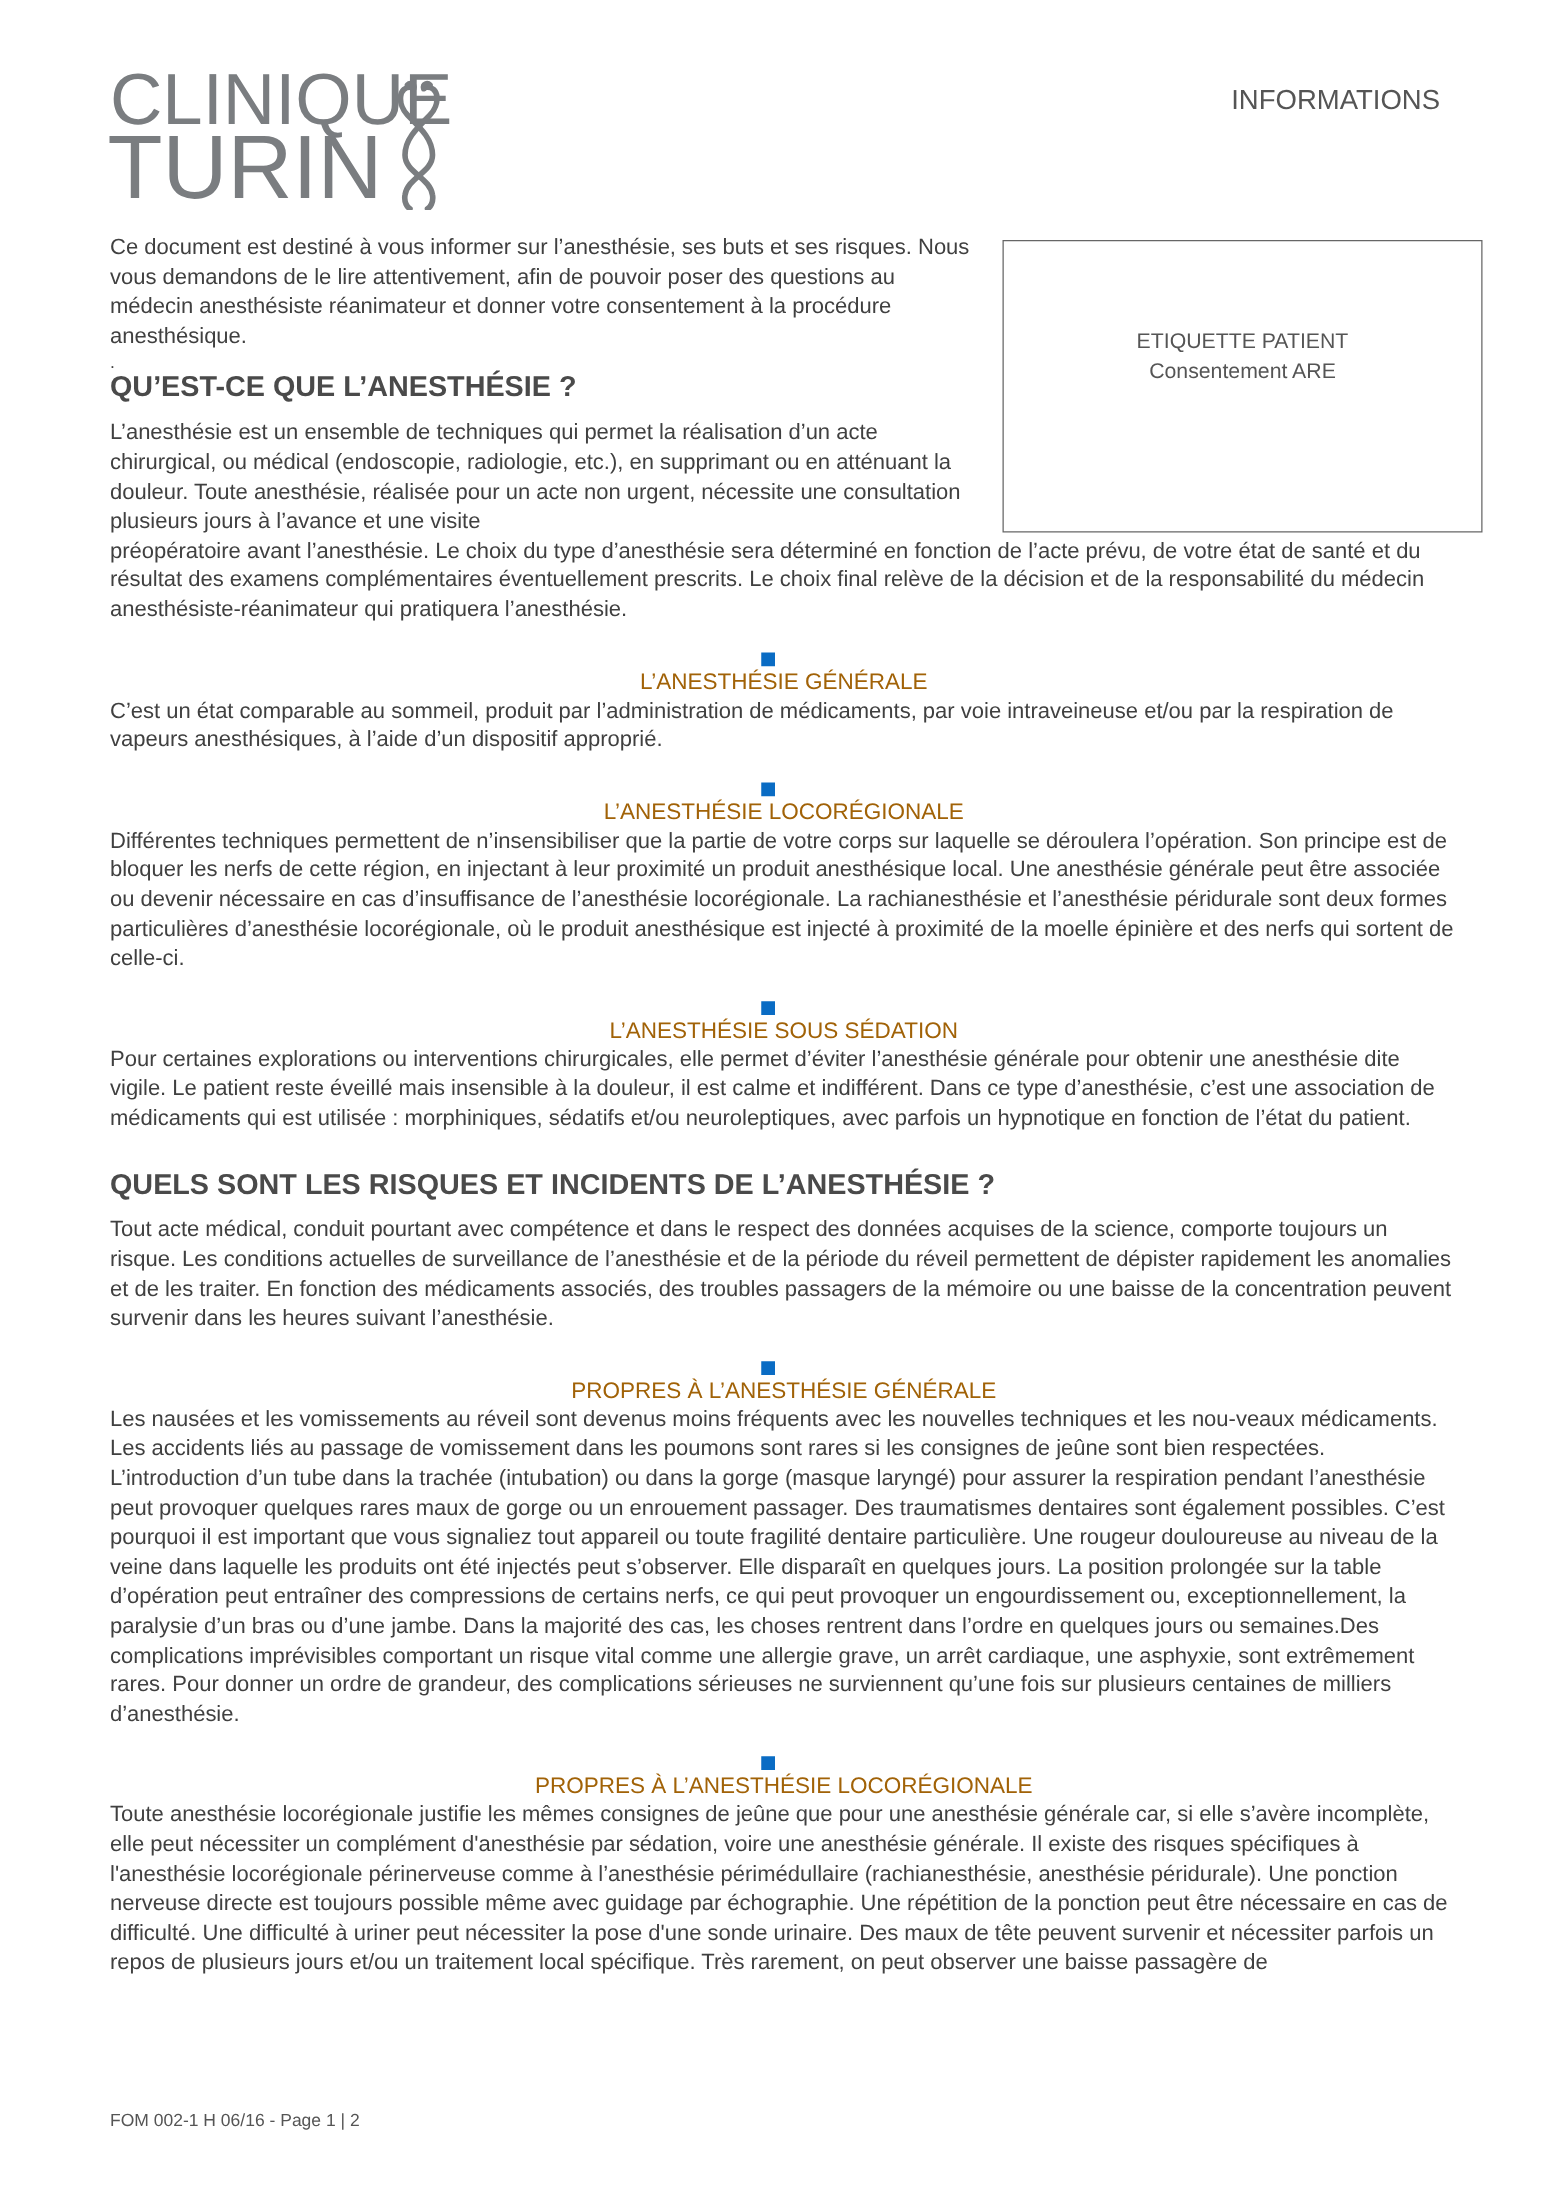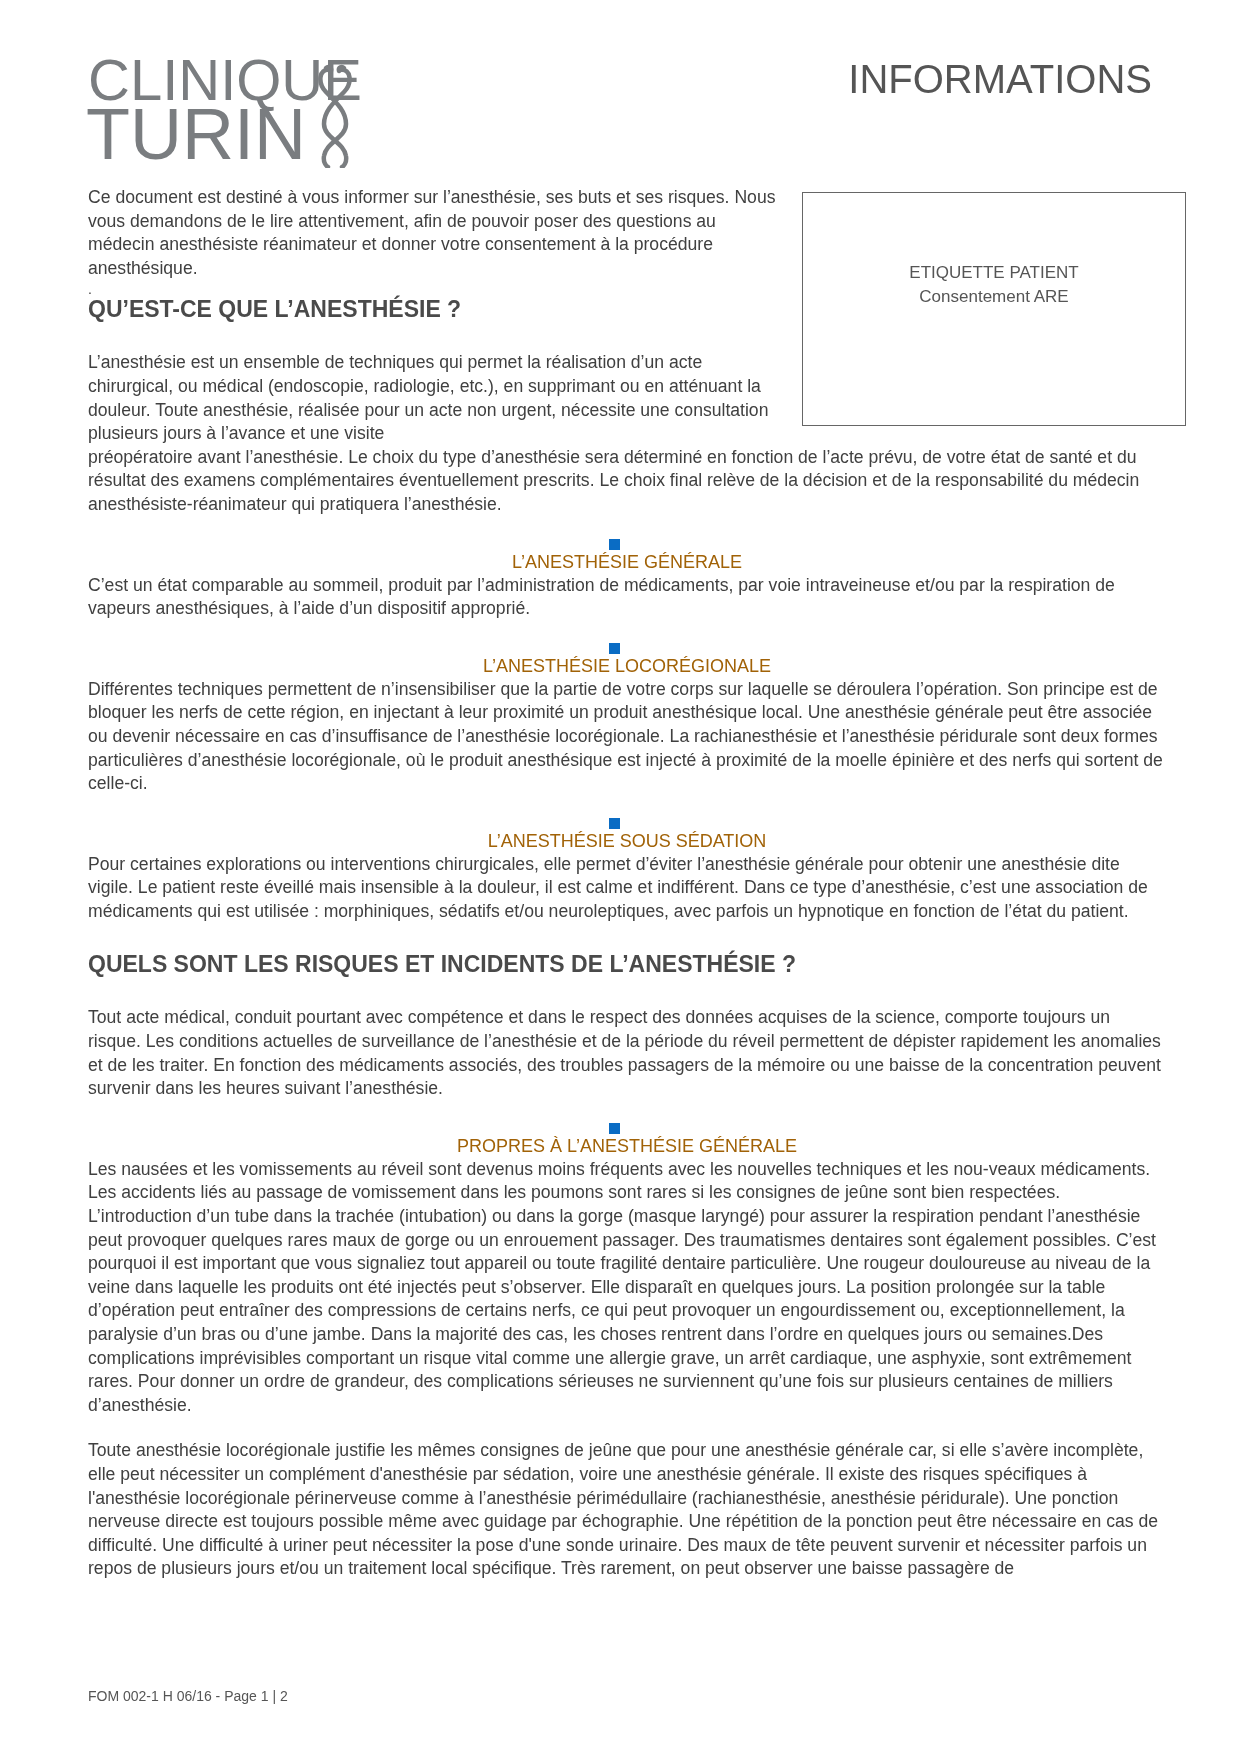--- a/index.html
+++ b/index.html
@@ -2,31 +2,31 @@
 <html><head>
 <meta charset="utf-8">
 <style>
   html, body { margin: 0; padding: 0; background: #ffffff; }
   body { width: 1240px; height: 1754px; position: relative; overflow: hidden;
          font-family: "Liberation Sans", sans-serif; color: #4a4a4a; }
   .logo { position: absolute; left: 88px; top: 58px; width: 280px; height: 110px; }
   .logo-line1 { position: absolute; left: 0; top: 0; font-size: 58px; line-height: 44px; color: #7a7d80; letter-spacing: 0px; }
   .logo-line2 { position: absolute; left: -2px; top: 40px; font-size: 72px; line-height: 72px; color: #7a7d80; letter-spacing: 0px; }
   .logo-mark { position: absolute; left: 228px; top: 4px; width: 38px; height: 106px; }
-  .doc-title { position: absolute; right: 88px; top: 60px; text-align: right; font-size: 40px; line-height: 39px; color: #555; }
+  .doc-title { position: absolute; right: 88px; top: 60px; text-align: right; font-size: 22px; line-height: 39px; color: #555; }
   .label-box { position: absolute; left: 802px; top: 192px; width: 384px; height: 234px; border: 1.5px solid #666; box-sizing: border-box; }
   .label-box .l1 { position: absolute; top: 70px; width: 100%; text-align: center; font-size: 17px; color: #555; }
   .label-box .l2 { position: absolute; top: 94px; width: 100%; text-align: center; font-size: 17px; color: #555; }
   .content { position: absolute; left: 88px; top: 186px; width: 1078px; }
   p { margin: 0; font-size: 17.6px; line-height: 23.6px; color: #404040; }
   .intro { width: 690px; }
   .dot { margin: 4px 0 0 0; height: 10px; font-size: 14px; line-height: 10px; }
   h2 { margin: 0; font-weight: bold; font-size: 23px; line-height: 30px; color: #4a4a4a; }
   .h2-first { margin-top: 0px; }
-  .after-h2 { margin-top: 27px; }
+  .after-h2 { margin-top: 10px; }
   .narrow { width: 690px; }
   h3 { margin: 0; font-weight: normal; font-size: 18px; line-height: 24px; color: #a16207; display: flex; align-items: center; flex-direction: column; }
   h3 .sq { display: inline-block; width: 11px; height: 11px; background: #0a6cc4; margin-right: 29px; margin-left: 4px; }
   .sec { margin-top: 22px; }
   .sec-h2 { margin-top: 26px; }
   .footer { position: absolute; left: 88px; top: 1688px; font-size: 14px; color: #555; }
 </style>
 </head>
 <body>
 
@@ -89,17 +89,21 @@
 
   <div class="sec">
     <h3>
         <span class="sq"></span>
         <span>PROPRES À L’ANESTHÉSIE GÉNÉRALE</span>
       </h3>
     <p>Les nausées et les vomissements au réveil sont devenus moins fréquents avec les nouvelles techniques et les nou-veaux médicaments. Les accidents liés au passage de vomissement dans les poumons sont rares si les consignes de jeûne sont bien respectées. L’introduction d’un tube dans la trachée (intubation) ou dans la gorge (masque laryngé) pour assurer la respiration pendant l’anesthésie peut provoquer quelques rares maux de gorge ou un enrouement passager. Des traumatismes dentaires sont également possibles. C’est pourquoi il est important que vous signaliez tout appareil ou toute fragilité dentaire particulière. Une rougeur douloureuse au niveau de la veine dans laquelle les produits ont été injectés peut s’observer. Elle disparaît en quelques jours. La position prolongée sur la table d’opération peut entraîner des compressions de certains nerfs, ce qui peut provoquer un engourdissement ou, exceptionnellement, la paralysie d’un bras ou d’une jambe. Dans la majorité des cas, les choses rentrent dans l’ordre en quelques jours ou semaines.Des complications imprévisibles comportant un risque vital comme une allergie grave, un arrêt cardiaque, une asphyxie, sont extrêmement rares. Pour donner un ordre de grandeur, des complications sérieuses ne surviennent qu’une fois sur plusieurs centaines de milliers d’anesthésie.</p>
   </div>
 
   <div class="sec">
+    <h3>
+        <span class="sq"></span>
+        <span>PROPRES À L’ANESTHÉSIE LOCORÉGIONALE</span>
+      </h3>
     <p>Toute anesthésie locorégionale justifie les mêmes consignes de jeûne que pour une anesthésie générale car, si elle s’avère incomplète, elle peut nécessiter un complément d'anesthésie par sédation, voire une anesthésie générale. Il existe des risques spécifiques à l'anesthésie locorégionale périnerveuse comme à l’anesthésie périmédullaire (rachianesthésie, anesthésie péridurale). Une ponction nerveuse directe est toujours possible même avec guidage par échographie. Une répétition de la ponction peut être nécessaire en cas de difficulté. Une difficulté à uriner peut nécessiter la pose d'une sonde urinaire. Des maux de tête peuvent survenir et nécessiter parfois un repos de plusieurs jours et/ou un traitement local spécifique. Très rarement, on peut observer une baisse passagère de</p>
   </div>
 </div>
 
 <div class="footer">FOM 002-1 H 06/16 - Page 1 | 2</div>
 
 </body></html>

